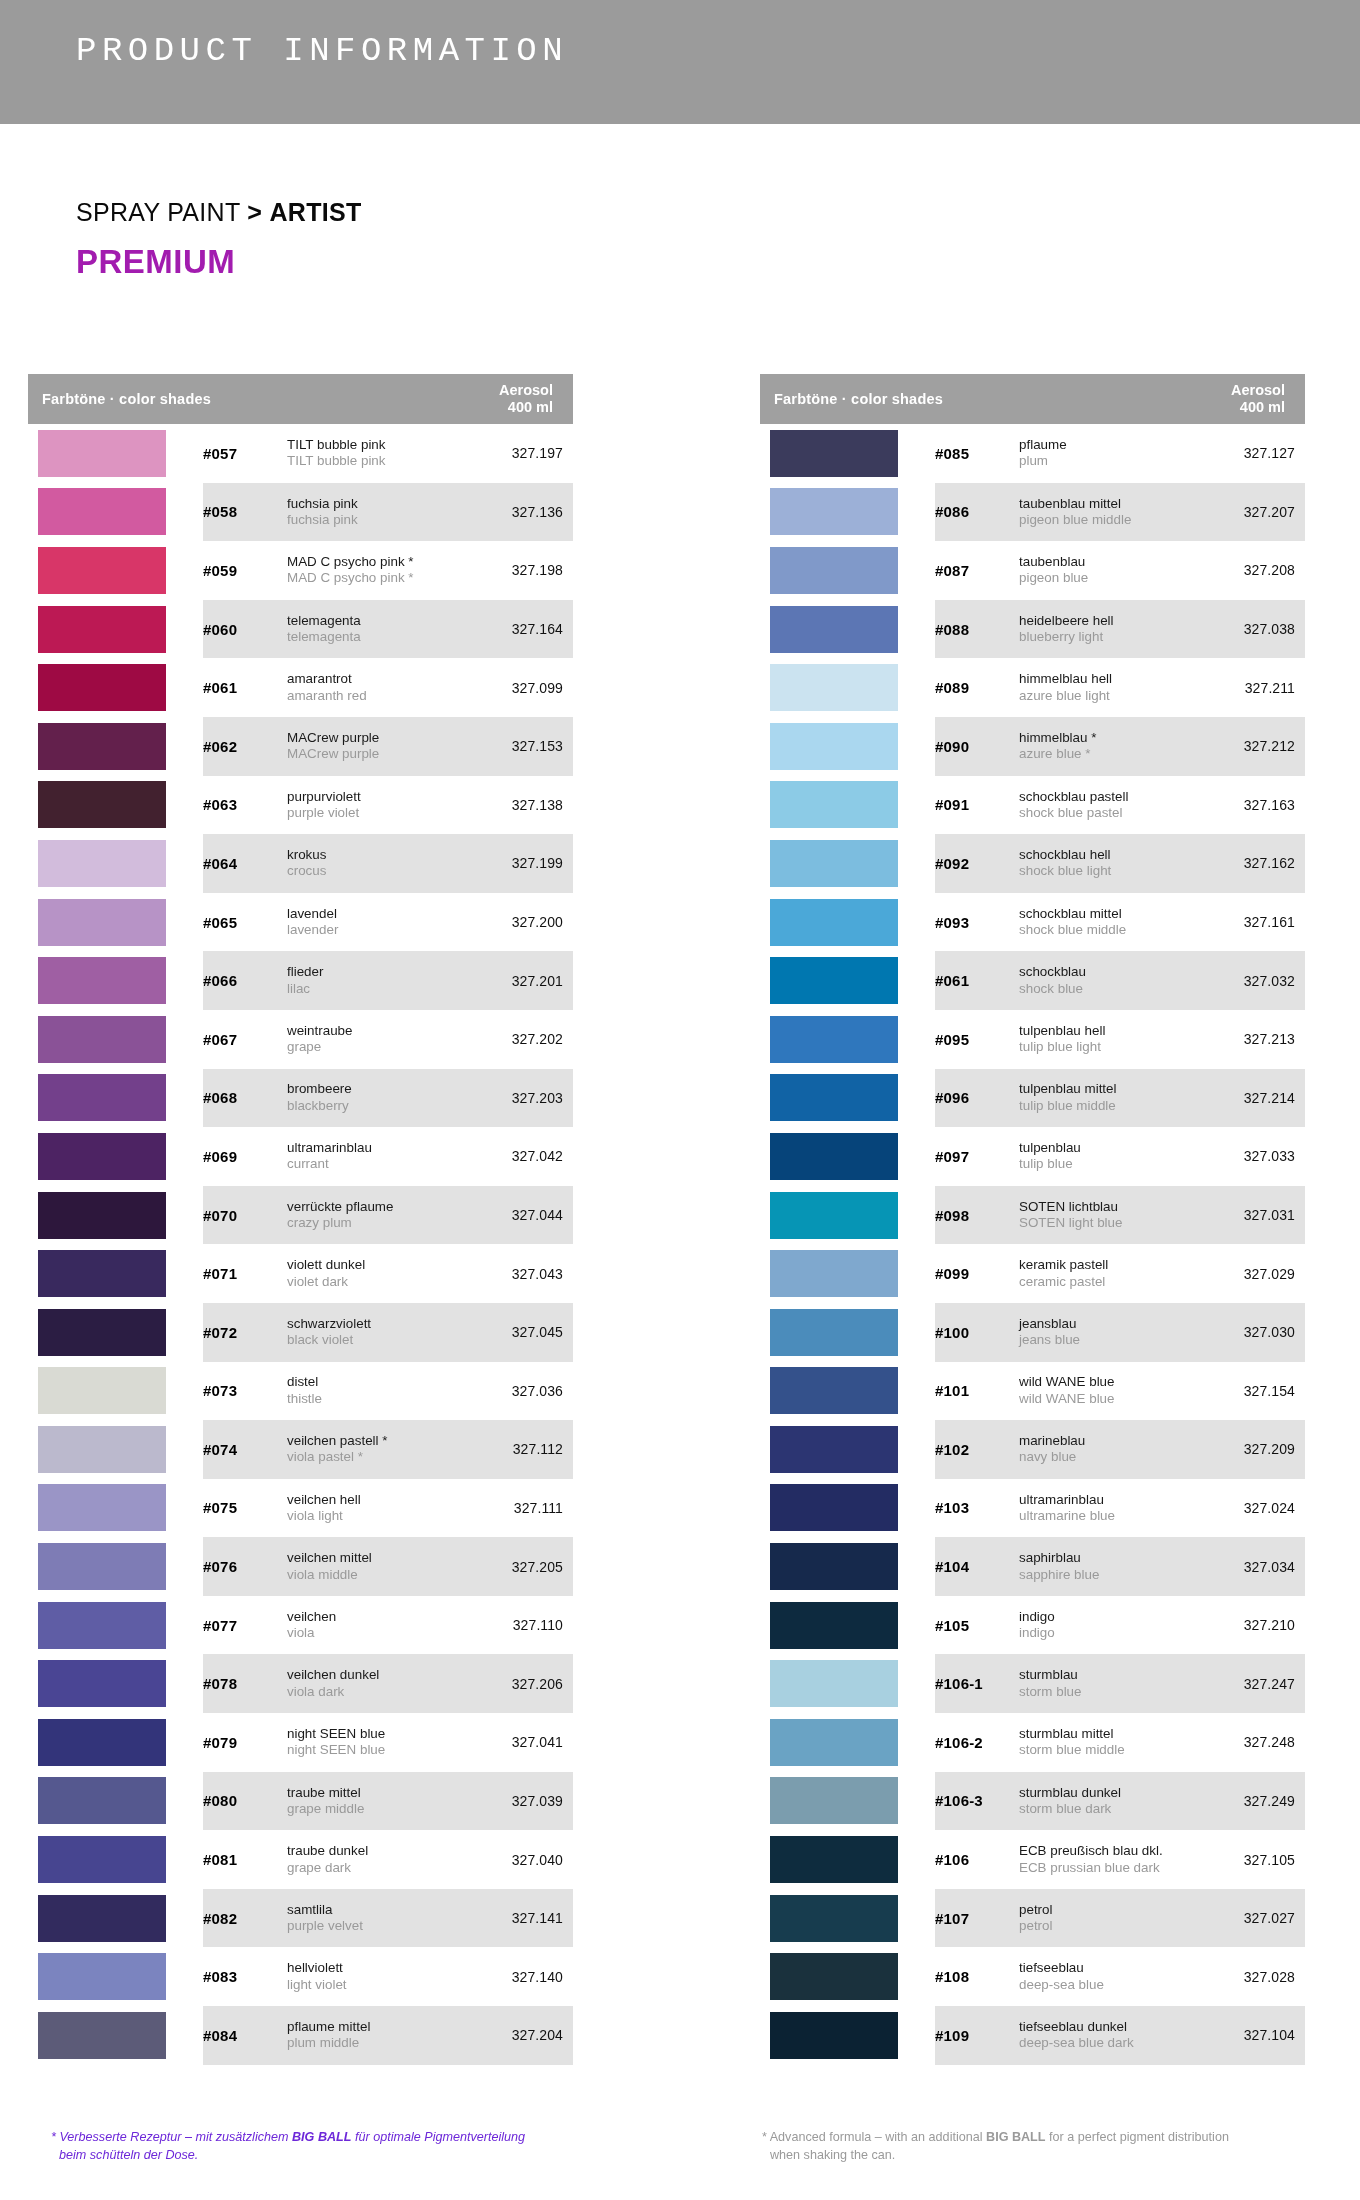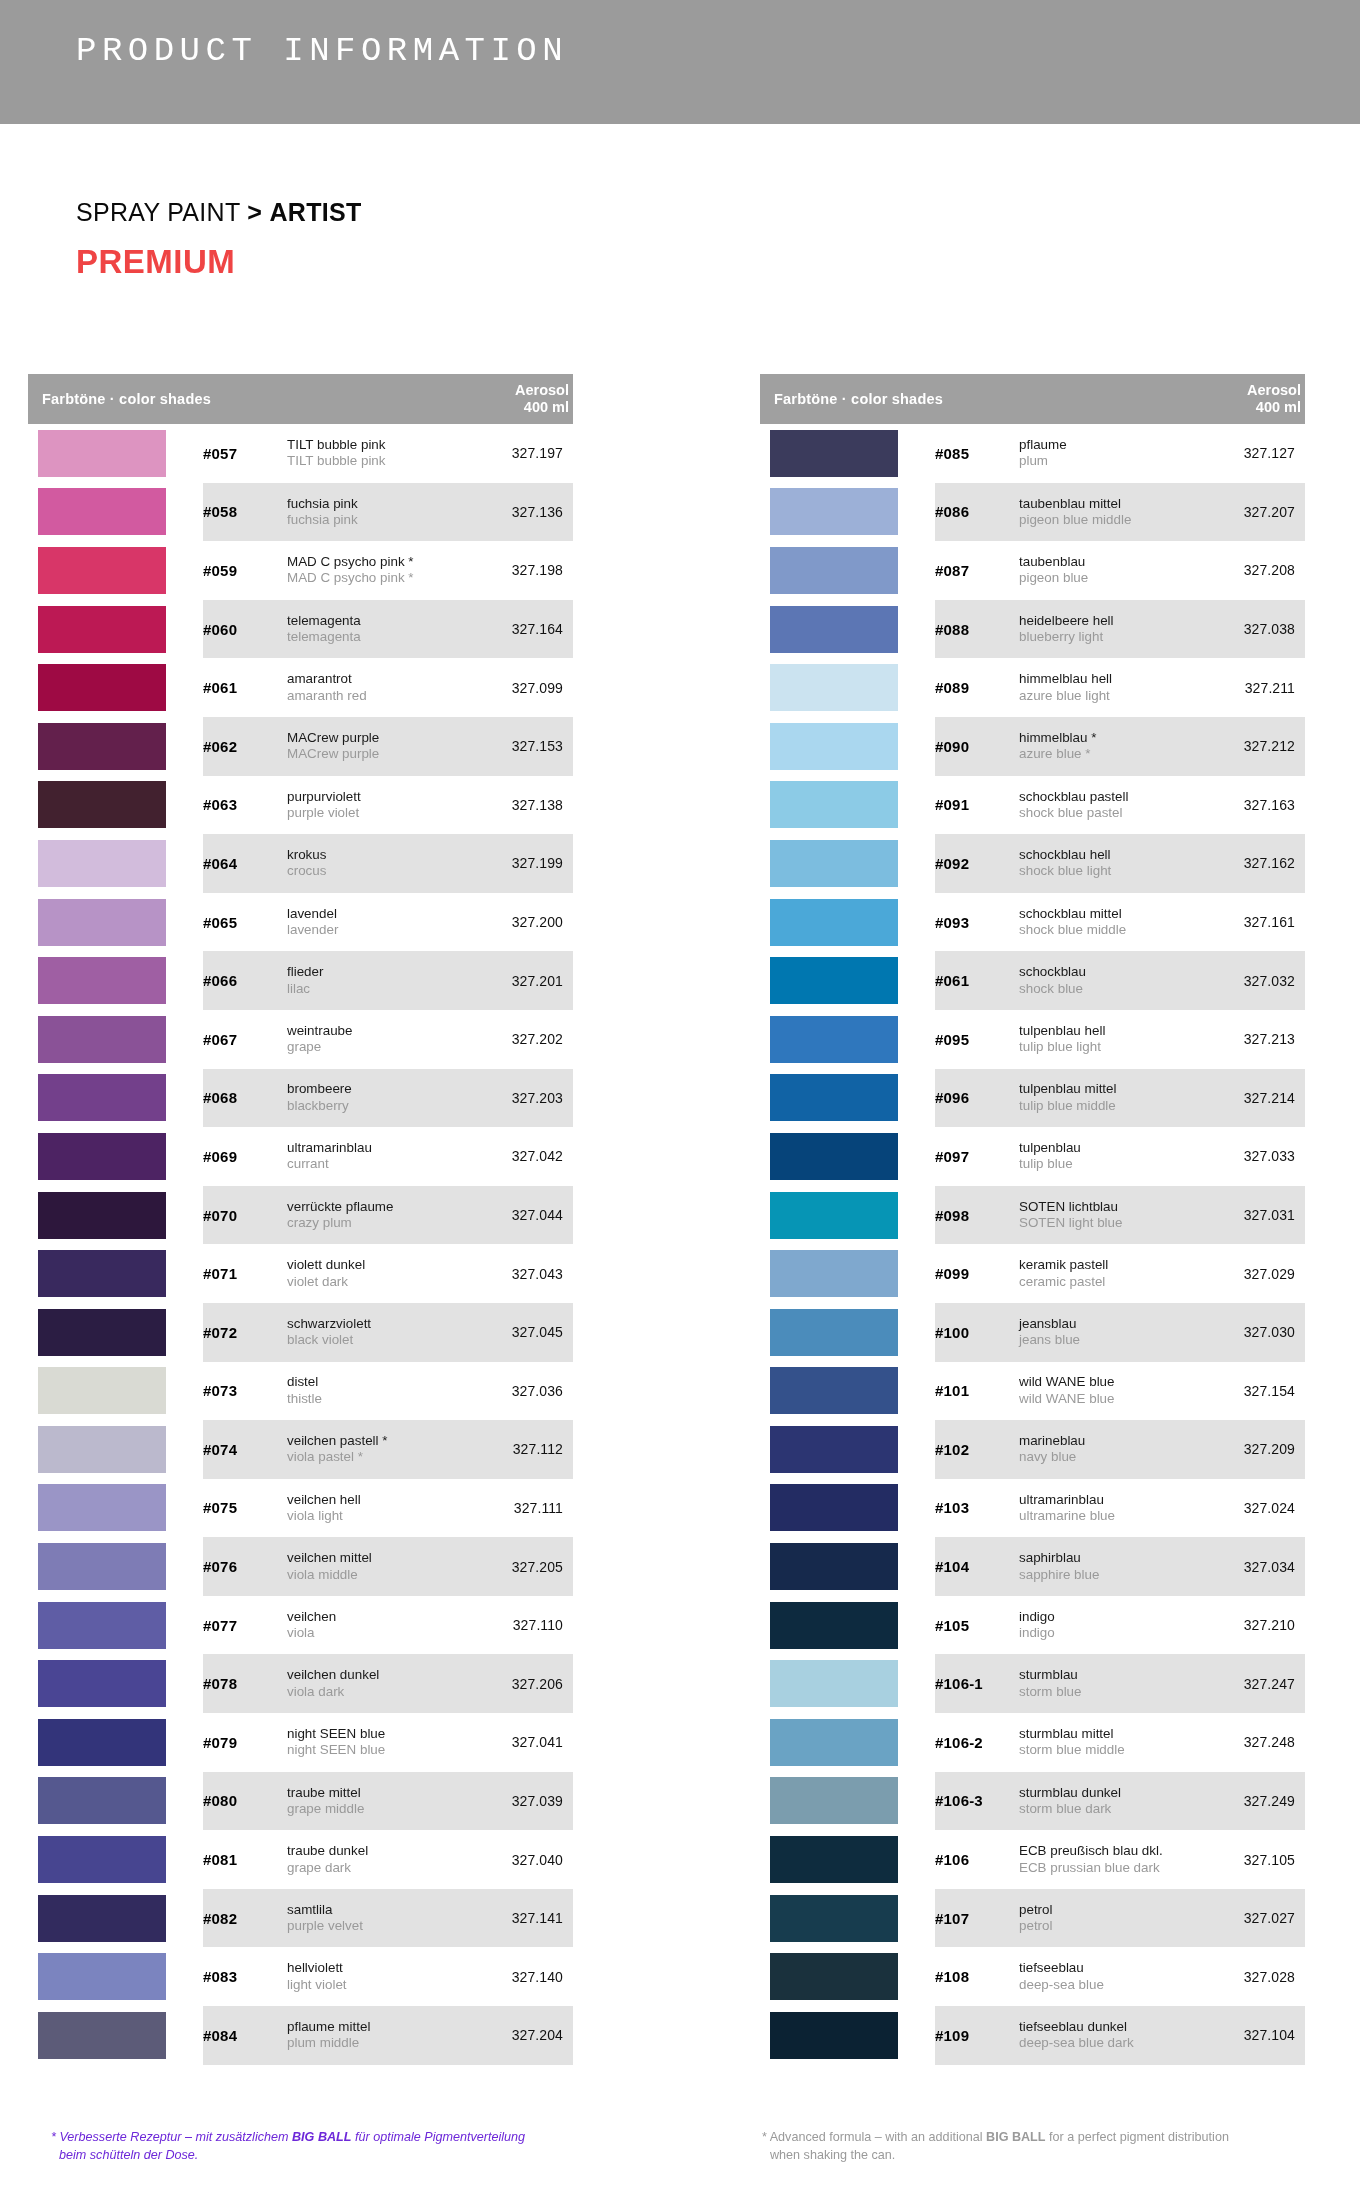--- a/index.html
+++ b/index.html
@@ -40,21 +40,21 @@
   }
   .breadcrumb .bc-light { font-weight: 400; }
   .breadcrumb .bc-sep { font-weight: 700; }
   .breadcrumb .bc-bold { font-weight: 700; }
   .product-name {
     position: absolute;
     left: 76px; top: 243px;
     font-size: 33px;
     font-weight: 700;
     letter-spacing: 0.5px;
-    color: #ef4444;
+    color: #a21caf;
   }
 
   
   .tables {
     position: absolute;
     left: 0; top: 374px;
     width: 1360px;
   }
   .table-col {
     position: absolute;
@@ -73,21 +73,21 @@
   }
   .thead-shades {
     flex: 1 1 auto;
     padding-left: 14px;
     font-size: 14.5px;
     font-weight: 700;
     letter-spacing: 0.2px;
   }
   .thead-aerosol {
     width: 116px;
-    padding-right: 4px;
+    padding-right: 20px;
     text-align: right;
     font-size: 14.5px;
     font-weight: 700;
     line-height: 1.2;
   }
 
   .row {
     position: relative;
     display: flex;
     align-items: center;

